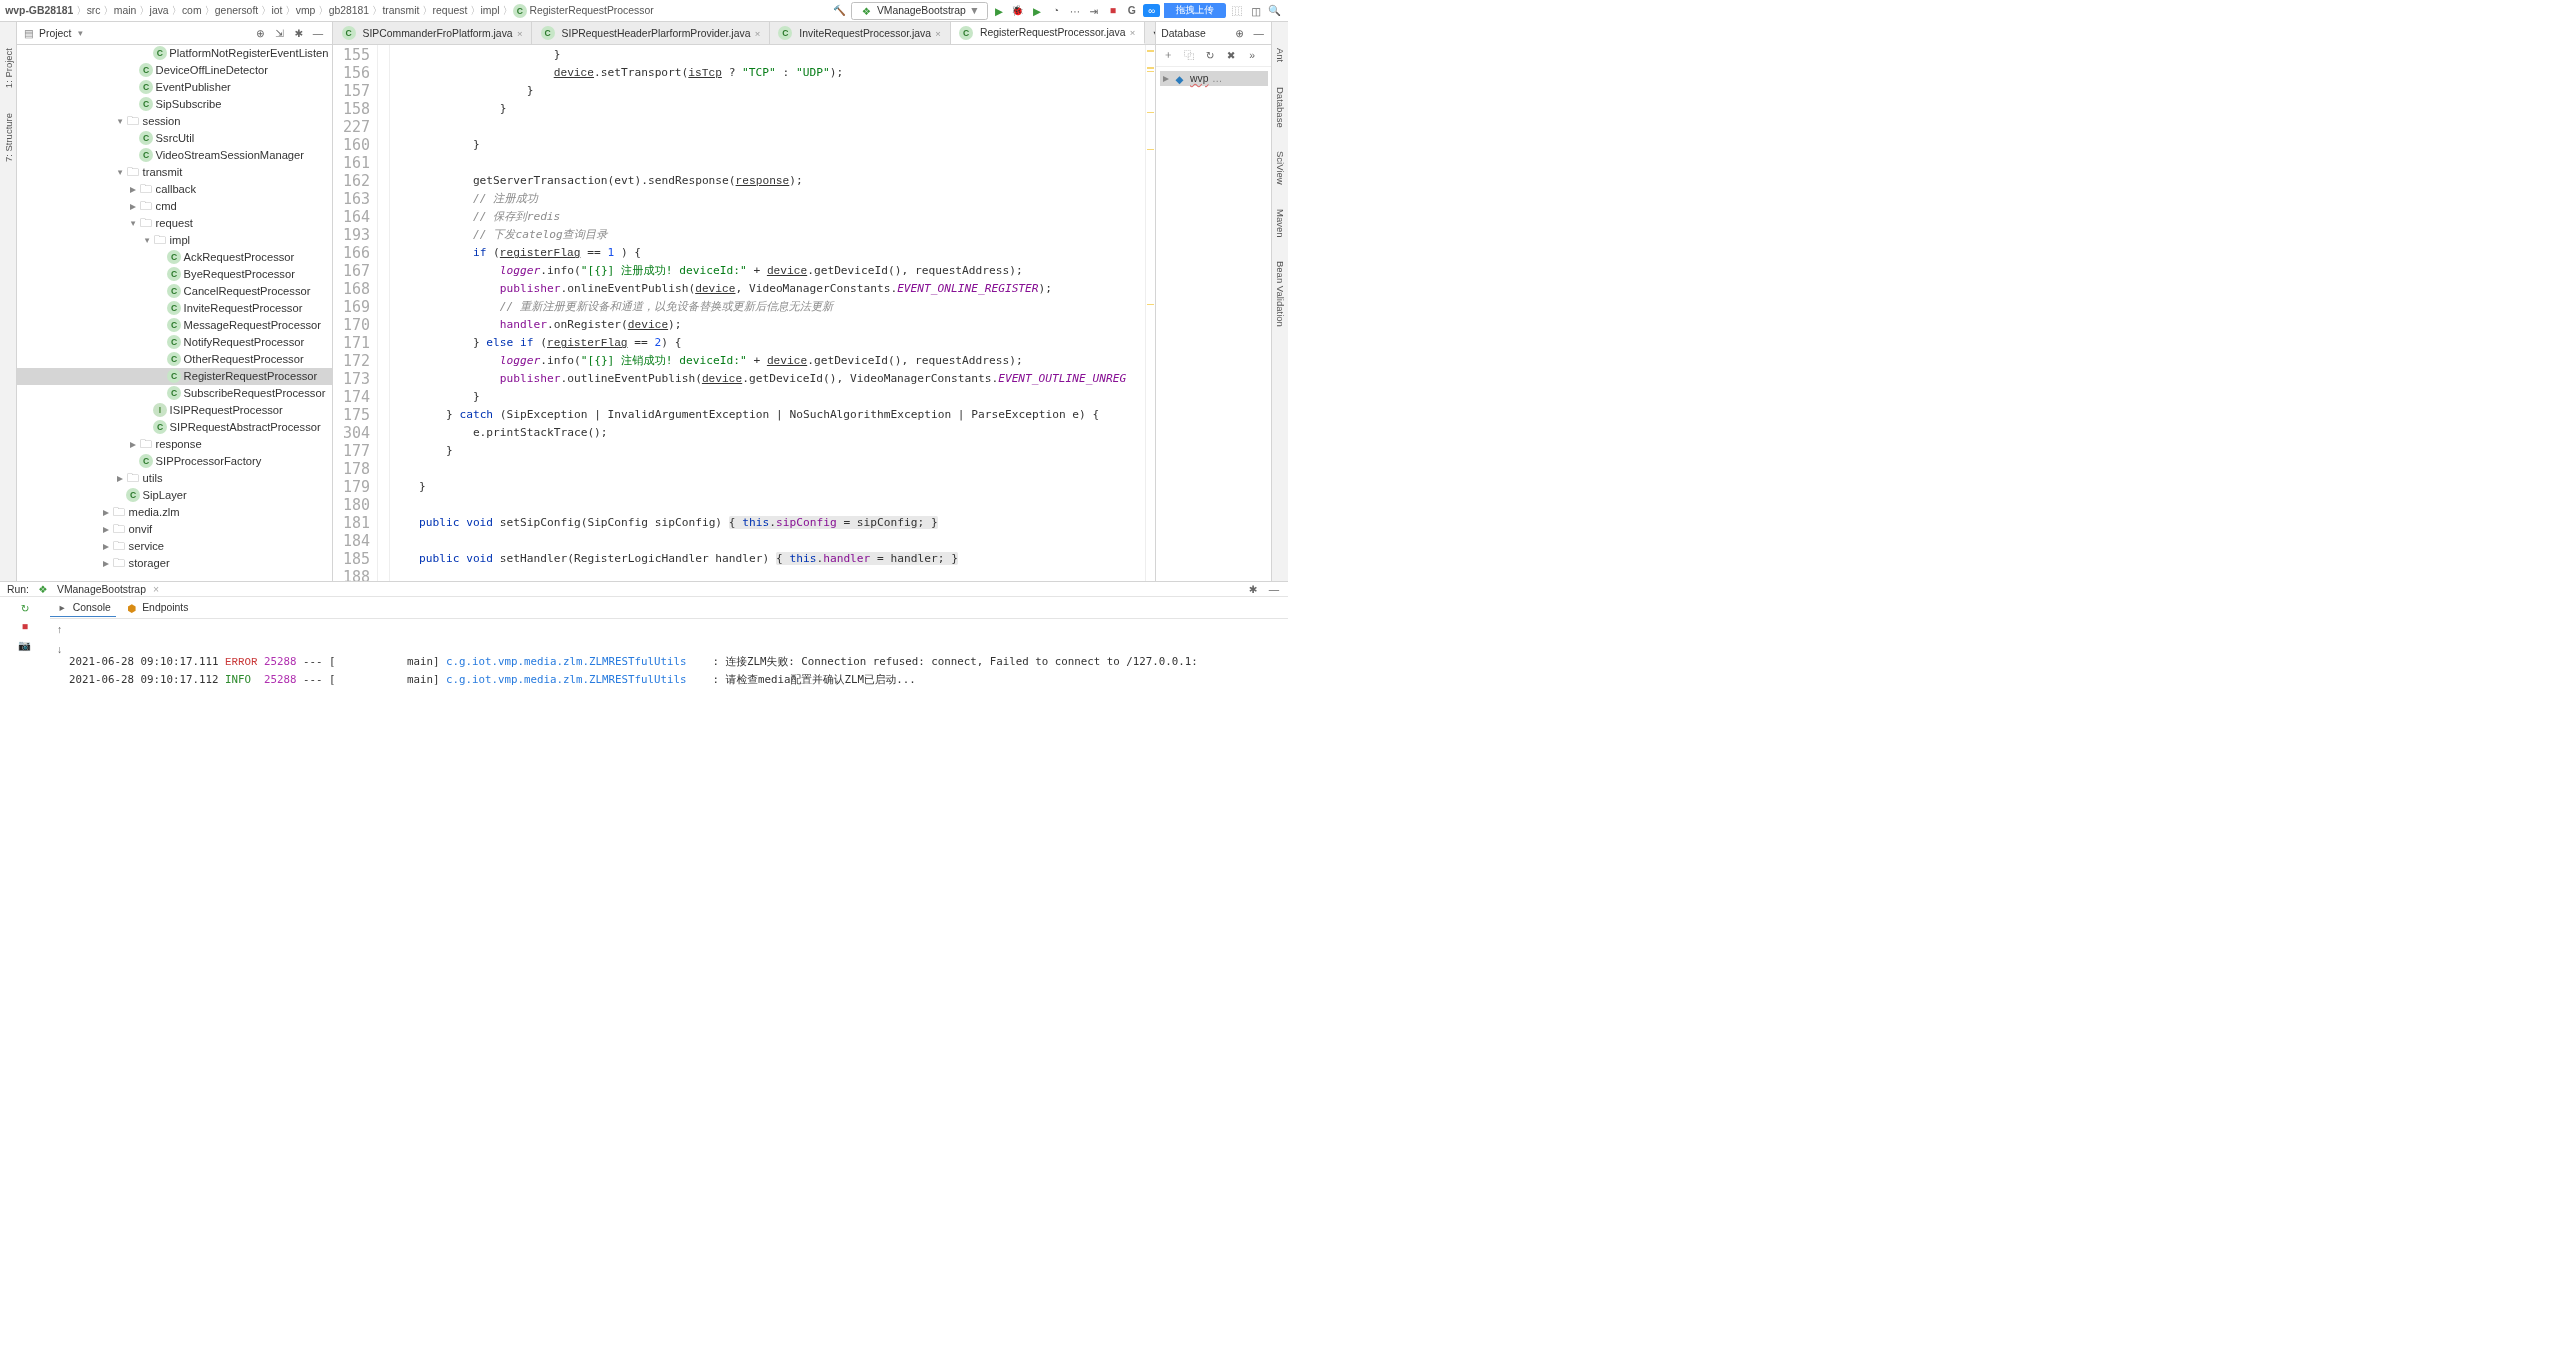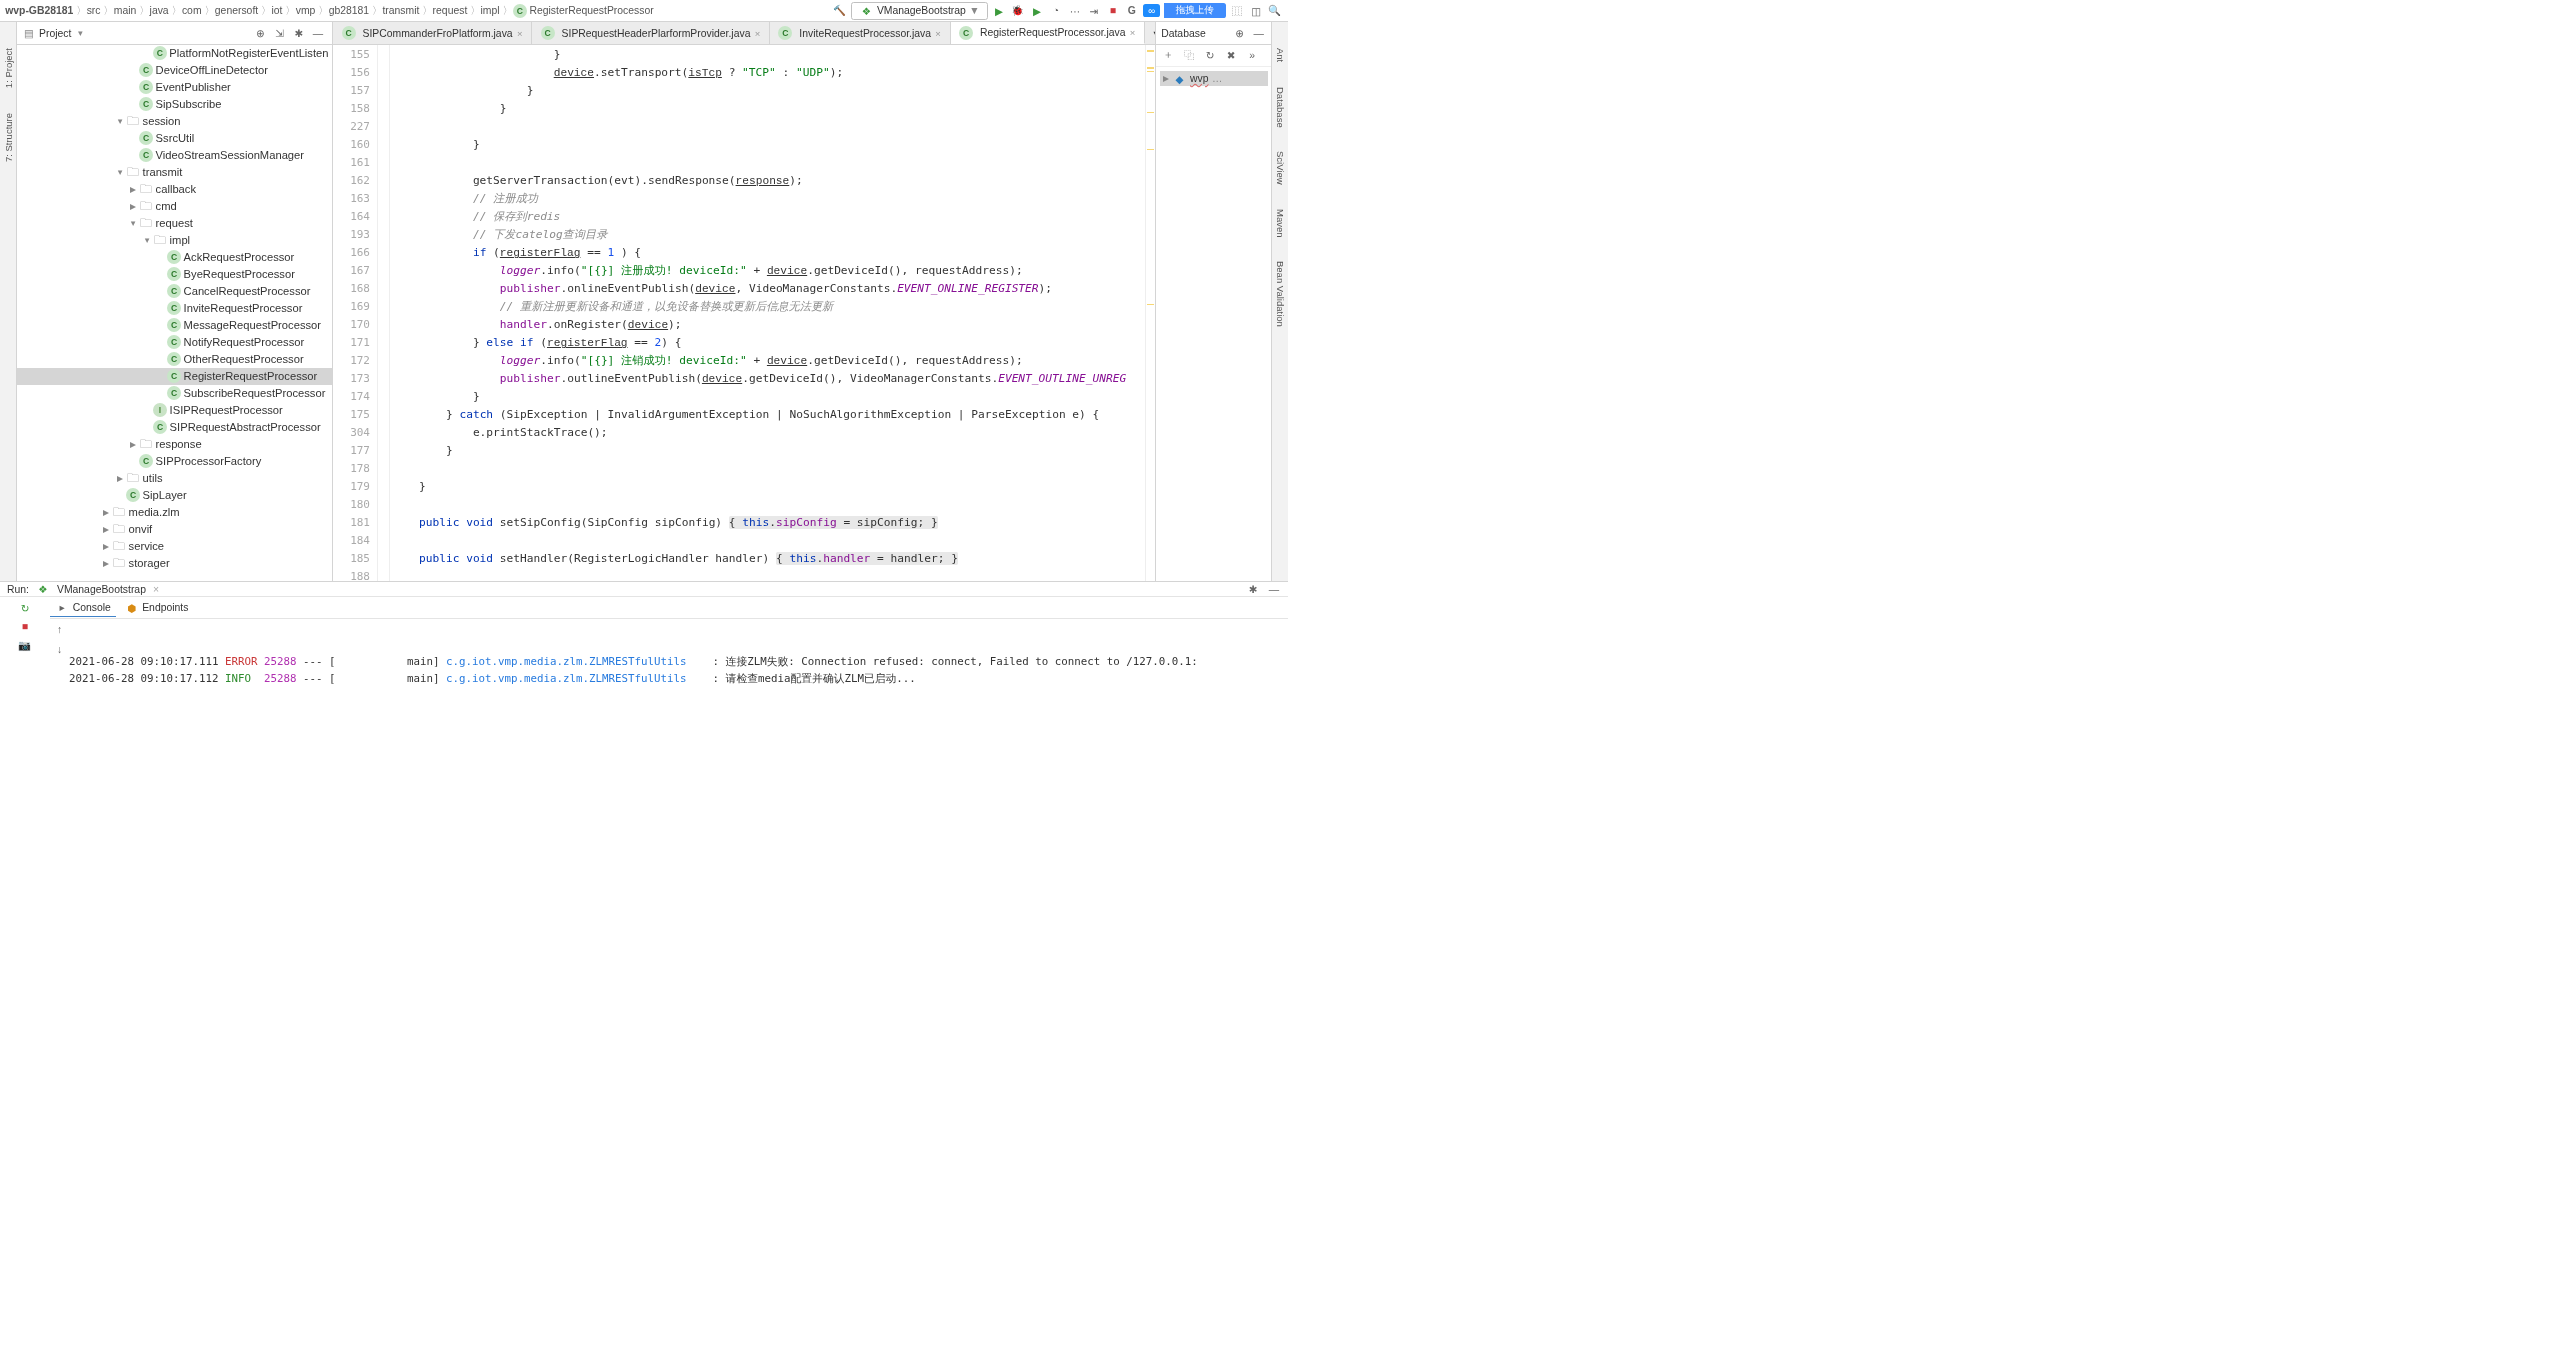--- a/index.html
+++ b/index.html
@@ -37,21 +37,21 @@
   .ic-iface { background: #c9e3c6; color: #4a8a3a; font-weight: bold; }
 
   
   .editor-area { flex: 1; display: flex; flex-direction: column; min-width: 0; }
   .editor-tabs { height: 22.4px; display: flex; align-items: stretch; border-bottom: 0.9px solid #d4d4d4; overflow: hidden; }
   .ed-tab { display: flex; align-items: center; padding: 0 8.6px; border-right: 0.9px solid #d4d4d4; gap: 4.3px; cursor: pointer; color: #333; background: #ececec; }
   .ed-tab.active { background: #fff; border-bottom: 1.7px solid #fff; }
   .tab-underline { border-bottom: 2.6px solid #4083c9; }
   .close-x { color: #999; font-size: 9.5px; }
   .code-wrap { flex: 1; display: flex; overflow: hidden; position: relative; }
-  .gutter { width: 45px; background: #fff; border-right: 0.9px solid #eee; text-align: right; color: #aaa; font-family: "Menlo","Consolas",monospace; font-size: 11px; line-height: 18px; padding-right: 7px; padding-top: 1.7px; }
+  .gutter { width: 45px; background: #fff; border-right: 0.9px solid #eee; text-align: right; color: #aaa; font-family: "Menlo","Consolas",monospace; font-size: 15px; line-height: 18px; padding-right: 7px; padding-top: 1.7px; }
   .fold-gutter { width: 12px; border-right: 0.9px solid #eee; }
   .code { flex: 1; font-family: "Menlo","Consolas",monospace; font-size: 11.2px; line-height: 18px; white-space: pre; overflow: hidden; padding-left: 29px; padding-top: 1.7px; }
   .kw { color: #0033b3; }
   .str { color: #067d17; }
   .num { color: #1750eb; }
   .com { color: #8c8c8c; font-style: italic; }
   .fld { color: #871094; }
   .sfld { color: #871094; font-style: italic; }
   .und { text-decoration: underline; font-family: Liberation Mono, monospace; }
   .hl { background: #e8e8e8; border-radius: 1.7px; }
@@ -67,21 +67,21 @@
 
   
   .run-panel { height: 104px; border-top: 0.9px solid #d4d4d4; display: flex; flex-direction: column; }
   .run-header { height: 21px; display: flex; align-items: center; padding: 0 7px; gap: 7px; border-bottom: 0.9px solid #e4e4e4; }
   .run-tabs { height: 22.4px; display: flex; align-items: center; gap: 3.5px; border-bottom: 0.9px solid #e4e4e4; padding-left: 50px;}
   .run-tab { display: flex; align-items: center; gap: 3.5px; padding: 1.7px 5.2px; cursor: pointer; }
   .run-tab.active { border-bottom: 1.7px solid #4083c9; }
   .run-body { flex: 1; display: flex; }
   .run-side { width: 50px; display: flex; flex-direction: column; align-items: center; padding-top: 3.5px; gap: 5.2px; }
   .log { flex: 1; font-family: "Menlo","Consolas",monospace; font-size: 10.8px; line-height: 17px; white-space: pre; overflow: hidden; position: relative;}
-  .log-err { color: #c93838; }
+  .log-err { color: #c93838; font-family: Liberation Mono, monospace; }
   .log-info { color: #2e8b2e; }
   .log-num { color: #b030b0; }
   .log-cls { color: #287bde; }
   .watermark { position: absolute; right: 5.2px; bottom: 0px; color: #ff7a7a; font-size: 11.2px; pointer-events:none; }
 
   .ph-spacer { flex: 1; }
   .tool-icn { width: 14px; height: 14px; display:inline-flex; align-items:center; justify-content:center; color:#666; cursor:pointer; }
   .green { color:#3c9a3c; }
   .red { color:#d0383e; }
   .bug { color:#3c9a3c; }

